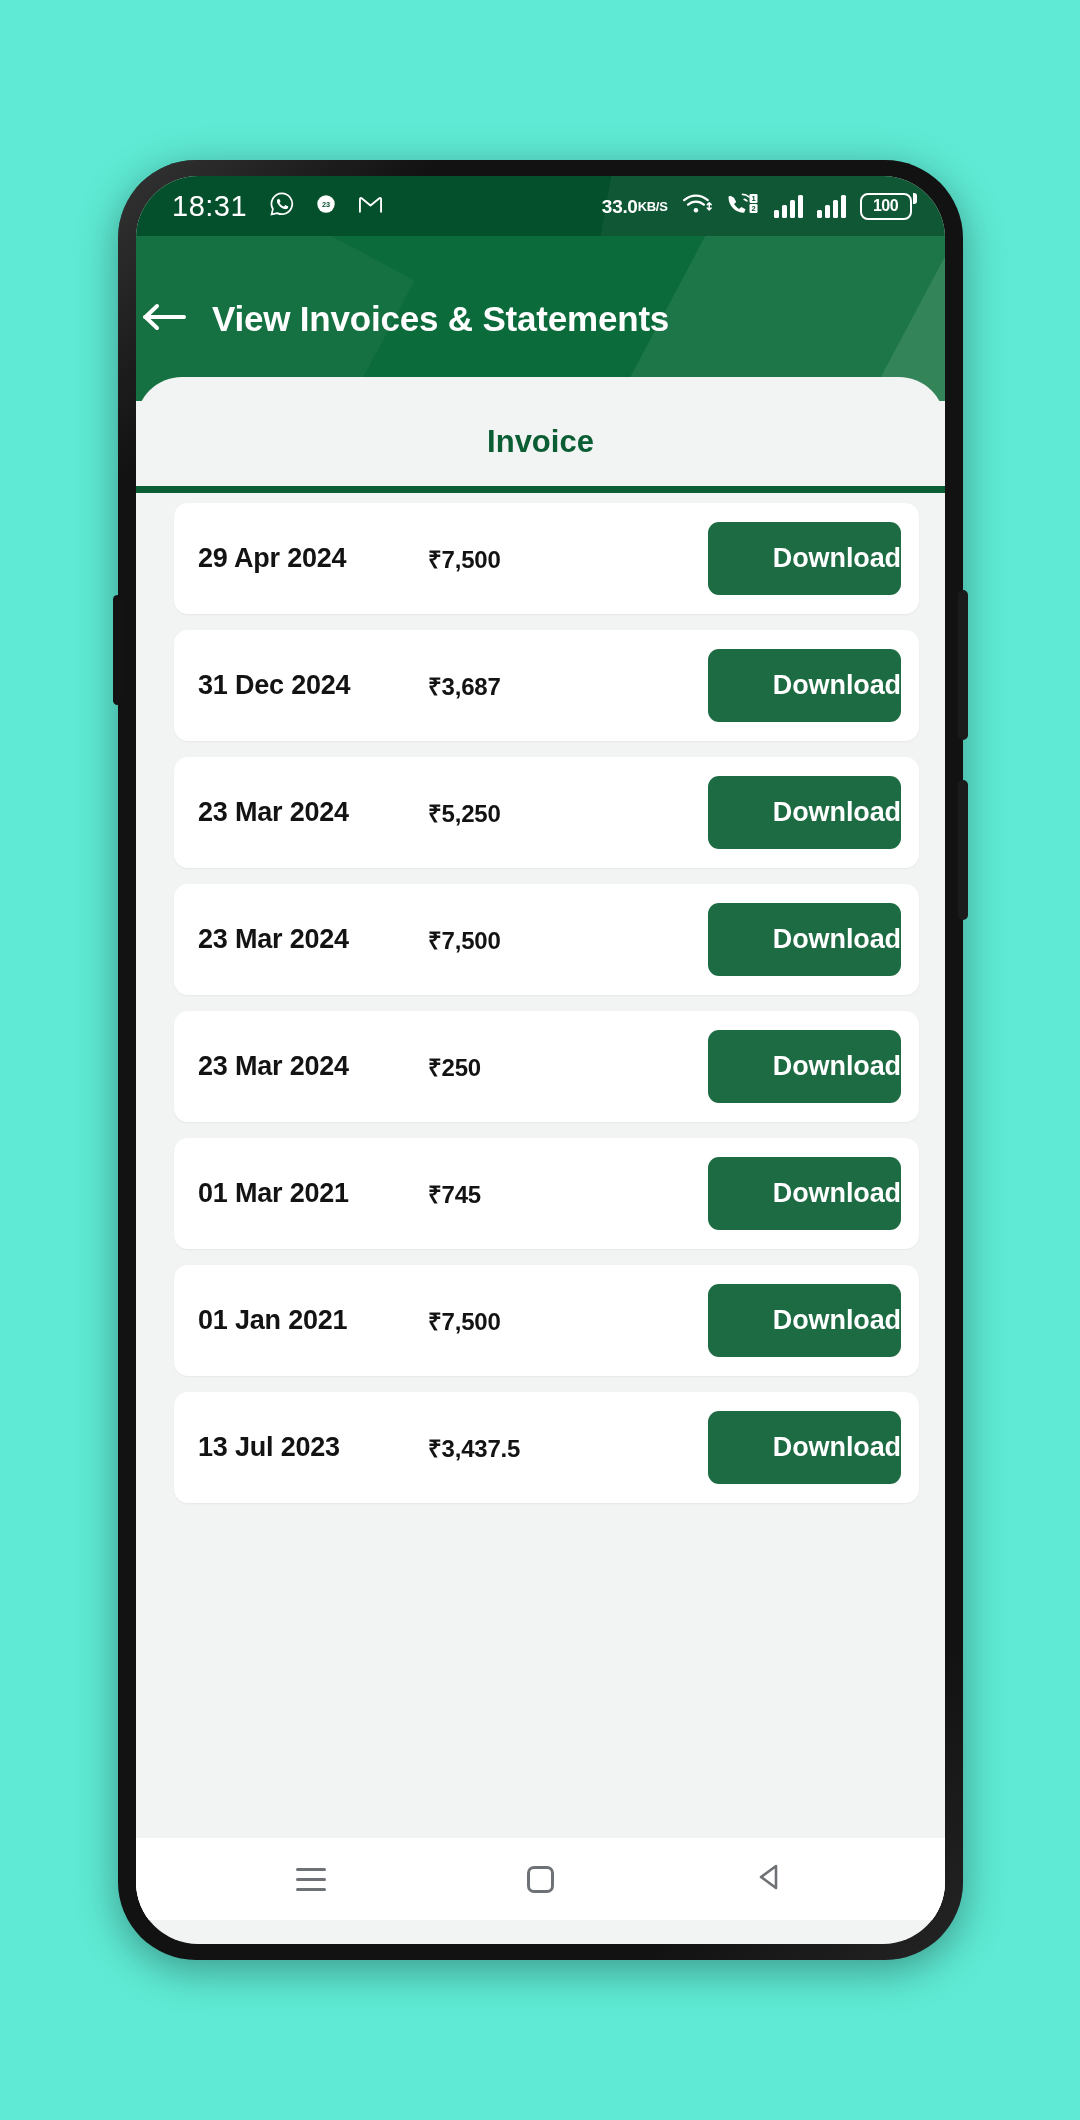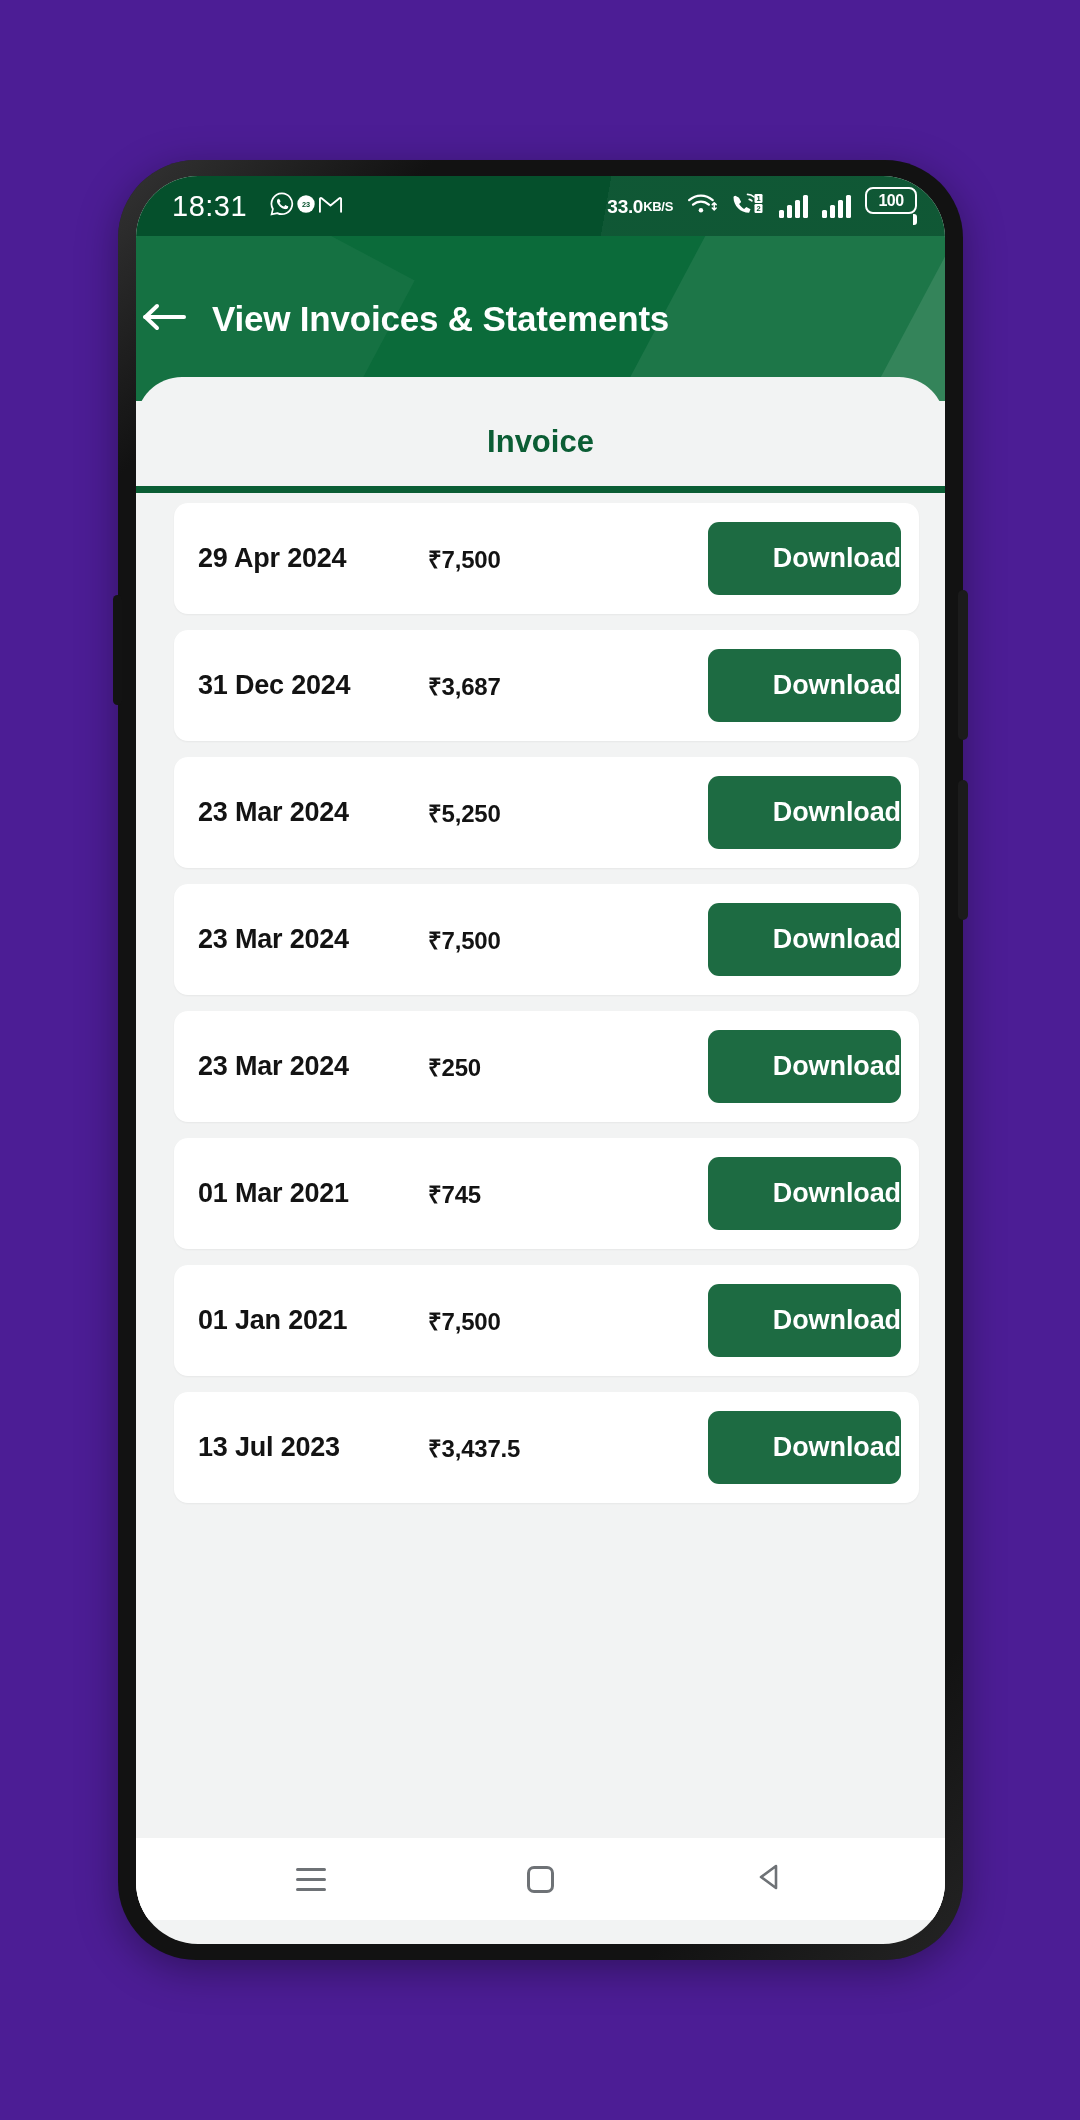--- a/index.html
+++ b/index.html
@@ -10,21 +10,21 @@
     overflow: hidden;
     background: #2B80BE;
     font-family: "Liberation Sans", sans-serif;
   }
 
   
   .page {
     position: relative;
     width: 1080px;
     height: 2120px;
-    background: #4c1d95;
+    background: #5eead4;
   }
 
   
   .device {
     position: absolute;
     left: 118px;
     top: 160px;
     width: 845px;
     height: 1800px;
   }
@@ -102,20 +102,21 @@
     font-size: 29px;
     font-weight: 400;
     letter-spacing: 0.5px;
     line-height: 1;
     position: relative;
     z-index: 2;
   }
   .sb-left-icons {
     display: flex;
     align-items: center;
+    gap: 20px;
     margin-left: 22px;
     position: relative;
     z-index: 2;
   }
   .sb-spacer { flex: 1; }
   .sb-right {
     display: flex;
     align-items: center;
     gap: 14px;
     position: relative;
@@ -126,22 +127,21 @@
     flex-direction: row;
     align-items: center;
     line-height: 1;
     font-weight: bold;
   }
   .sb-netspeed .ns-val { font-size: 19px; letter-spacing: -0.3px; }
   .sb-netspeed .ns-unit { font-size: 13px; margin-top: 1px; letter-spacing: -0.3px; }
 
   .sb-battery {
     display: flex;
-    align-items: flex-end;
-    flex-direction: column;
+    align-items: flex-start;
   }
   .batt-shell {
     width: 52px; height: 27px;
     border: 2.5px solid #fff;
     border-radius: 8px;
     display: flex;
     align-items: center;
     justify-content: center;
   }
   .batt-txt { font-size: 16px; font-weight: bold; color: #fff; letter-spacing: -0.5px; }

